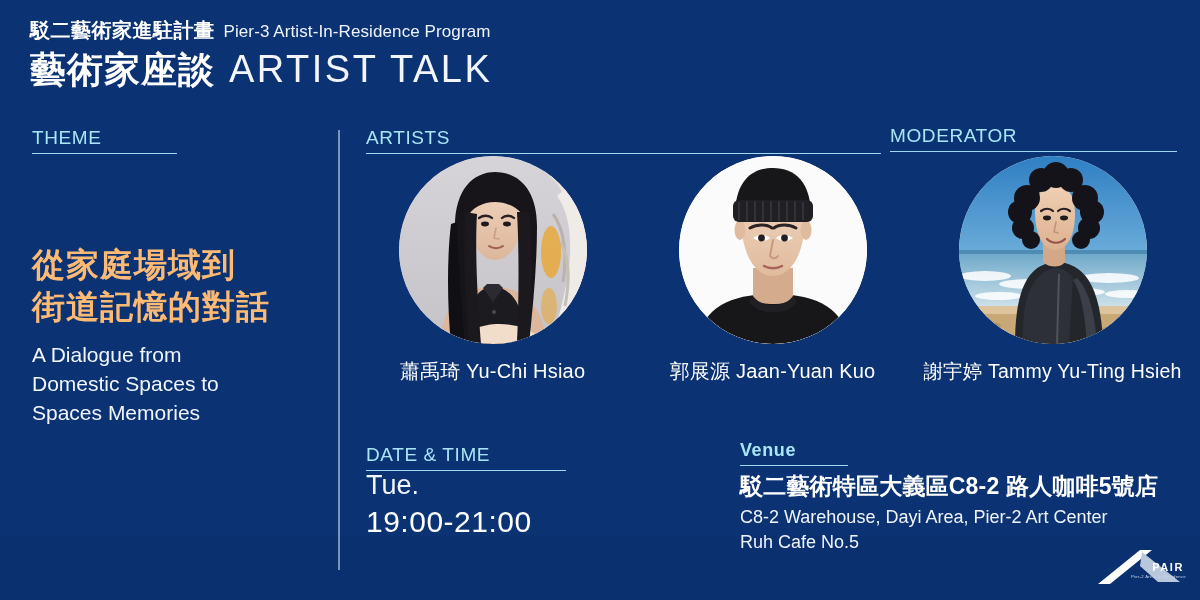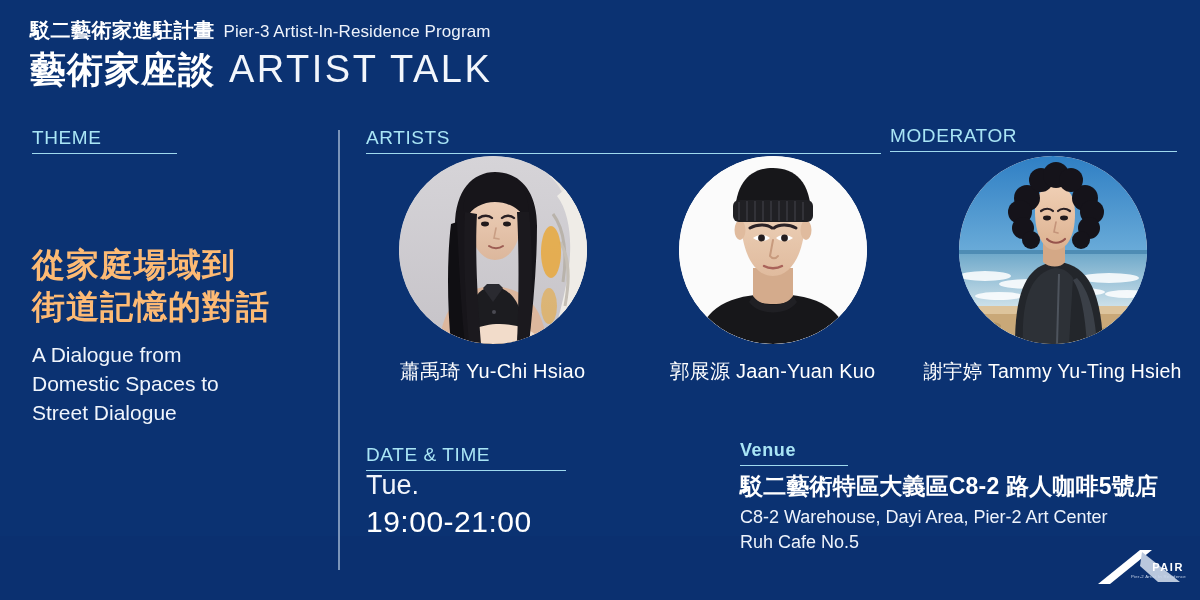--- a/index.html
+++ b/index.html
@@ -191,21 +191,21 @@
   <div class="seclabel" id="label-moderator">MODERATOR</div>
   <div class="seclabel" id="label-datetime">DATE &amp; TIME</div>
   <div class="seclabel small" id="label-venue">Venue</div>
 
   <div id="theme-block">
     <div class="theme-zh">從家庭場域到</div>
     <div class="theme-zh">街道記憶的對話</div>
     <div class="theme-en">
       <div>A Dialogue from</div>
       <div>Domestic Spaces to</div>
-      <div>Street Dialogue</div>
+      <div>Spaces Memories</div>
     </div>
   </div>
 
   <div id="people">
 
     <div class="person">
       <div class="avatar">
         <svg viewBox="0 0 188 188" xmlns="http://www.w3.org/2000/svg" aria-hidden="true">
           <defs>
             <clipPath id="c1">

